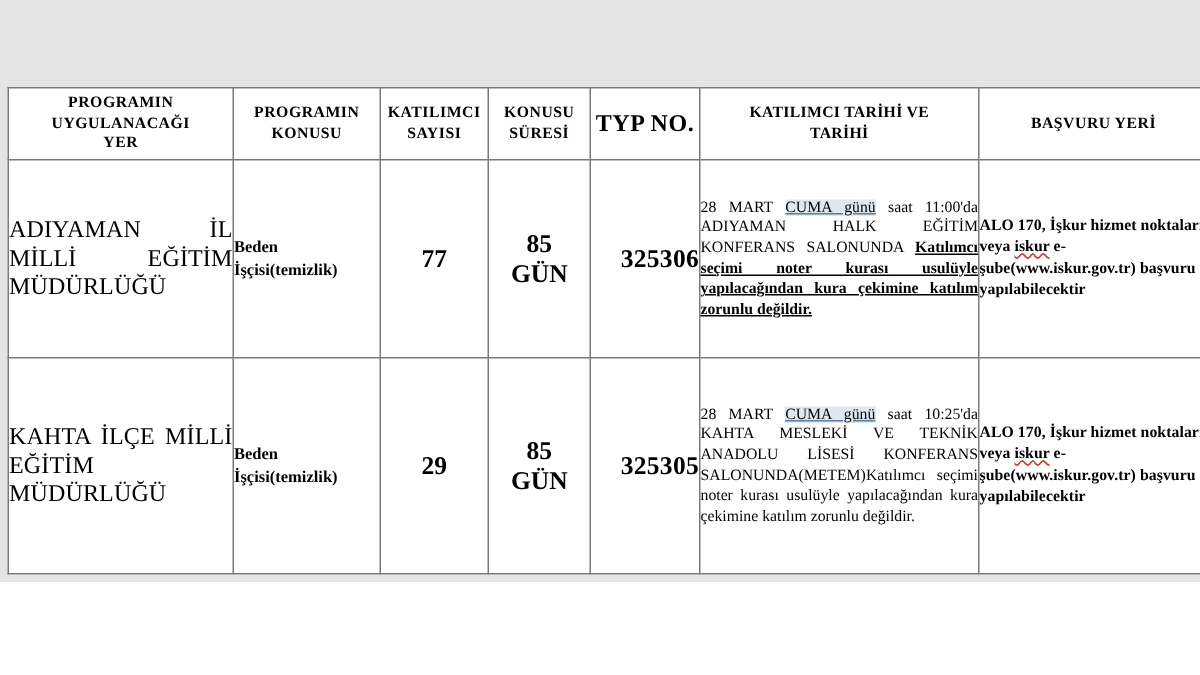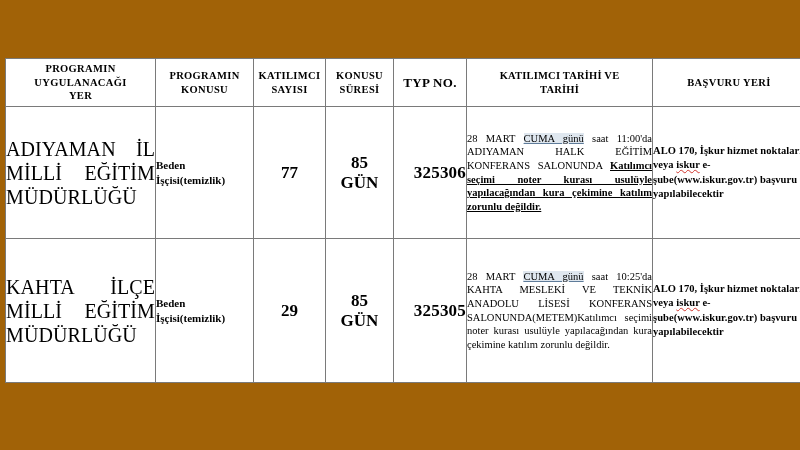--- a/index.html
+++ b/index.html
@@ -13,22 +13,22 @@
     height: 450px;
     overflow: hidden;
     font-family: "Liberation Serif", "DejaVu Serif", serif;
     color: #000000;
     -webkit-font-smoothing: antialiased;
   }
 
   .page {
     position: relative;
     width: 800px;
-    height: 450px;
-    background: #a16207;
+    height: 388px;
+    background: #e5e5e5;
     box-sizing: border-box;
   }
 
   .table-wrap {
     position: absolute;
     left: 5px;
     top: 58px;
     width: 800px;
   }
 
@@ -62,31 +62,31 @@
     font-weight: bold;
     font-size: 10.5px;
     letter-spacing: 0.35px;
     text-align: center;
     line-height: 1.32;
     padding: 5px 3px 6px 3px;
     vertical-align: middle;
     height: 48px;
     box-sizing: border-box;
   }
-  thead th.th-typ { font-size: 13px; }
+  thead th.th-typ { font-size: 16px; }
   thead th.th-secim { letter-spacing: 0.2px; }
 
   
   td.cell {
     padding: 5px 6px;
     box-sizing: border-box;
   }
 
   td.c-place {
-    font-size: 20px;
+    font-size: 16px;
     line-height: 1.20;
     text-align: justify;
     text-align-last: justify;
     padding: 6px 6px 6px 8px;
     letter-spacing: 0.1px;
   }
 
   td.c-subject {
     font-size: 11px;
     font-weight: bold;

